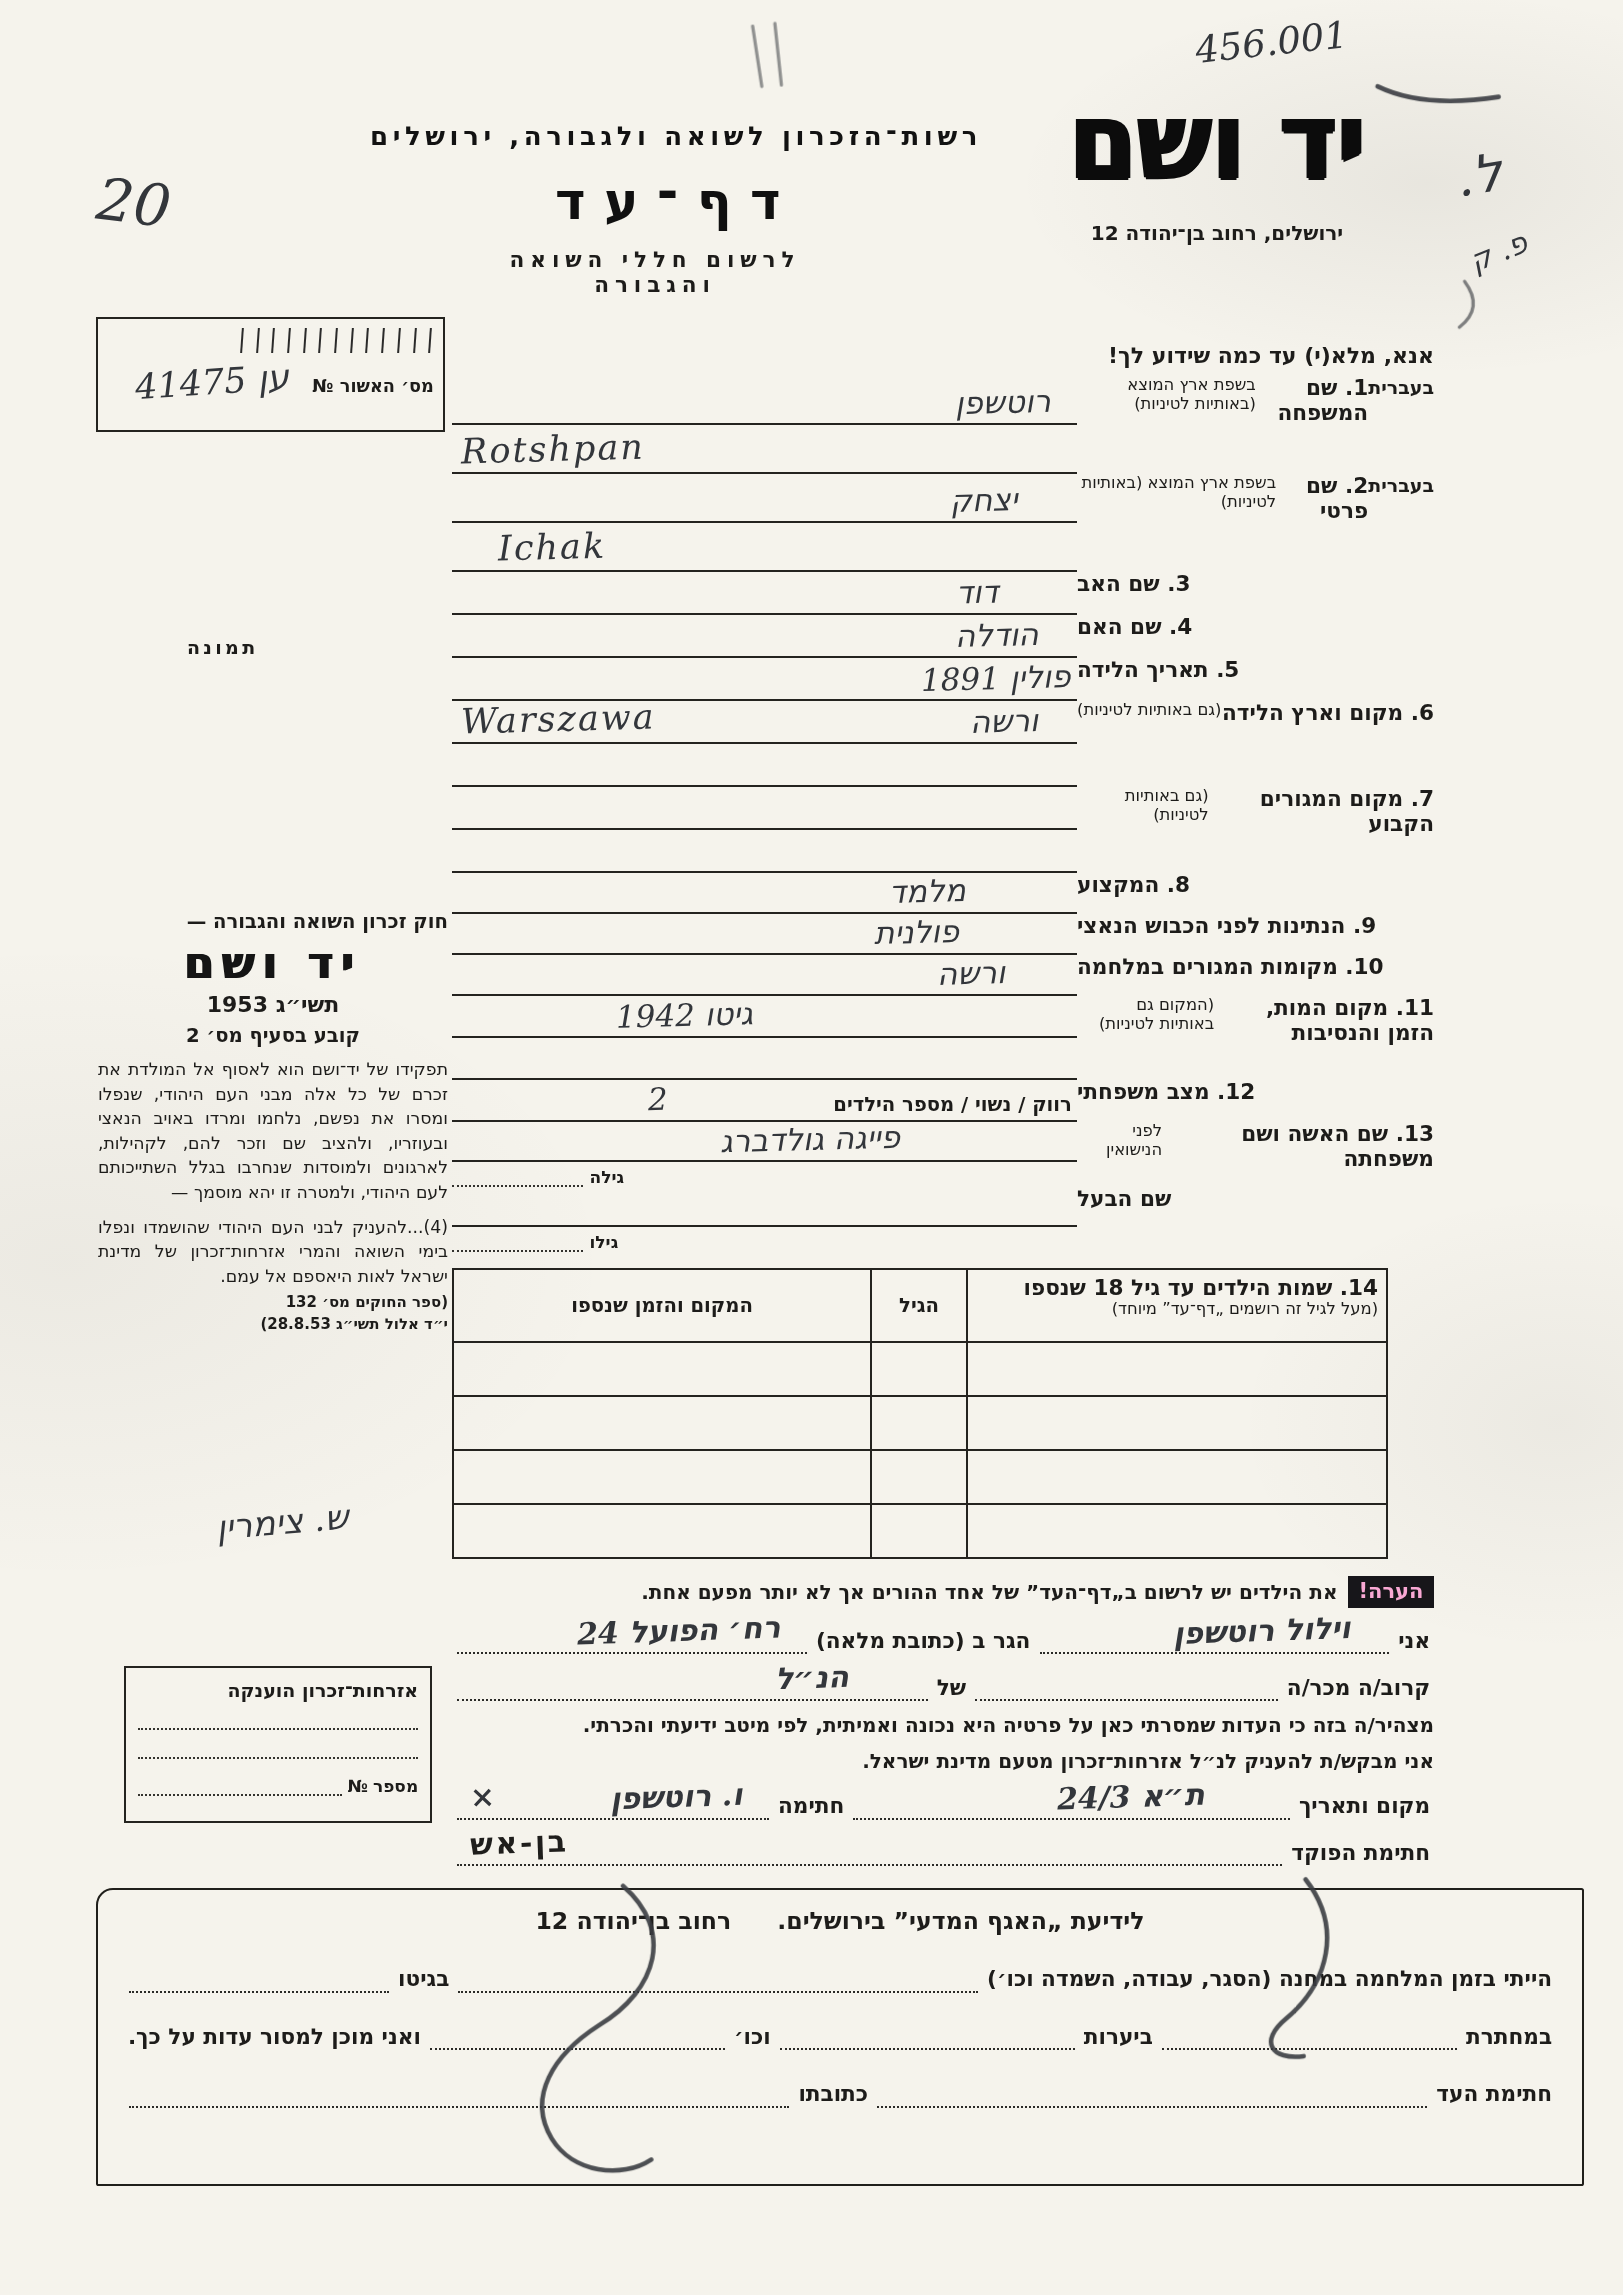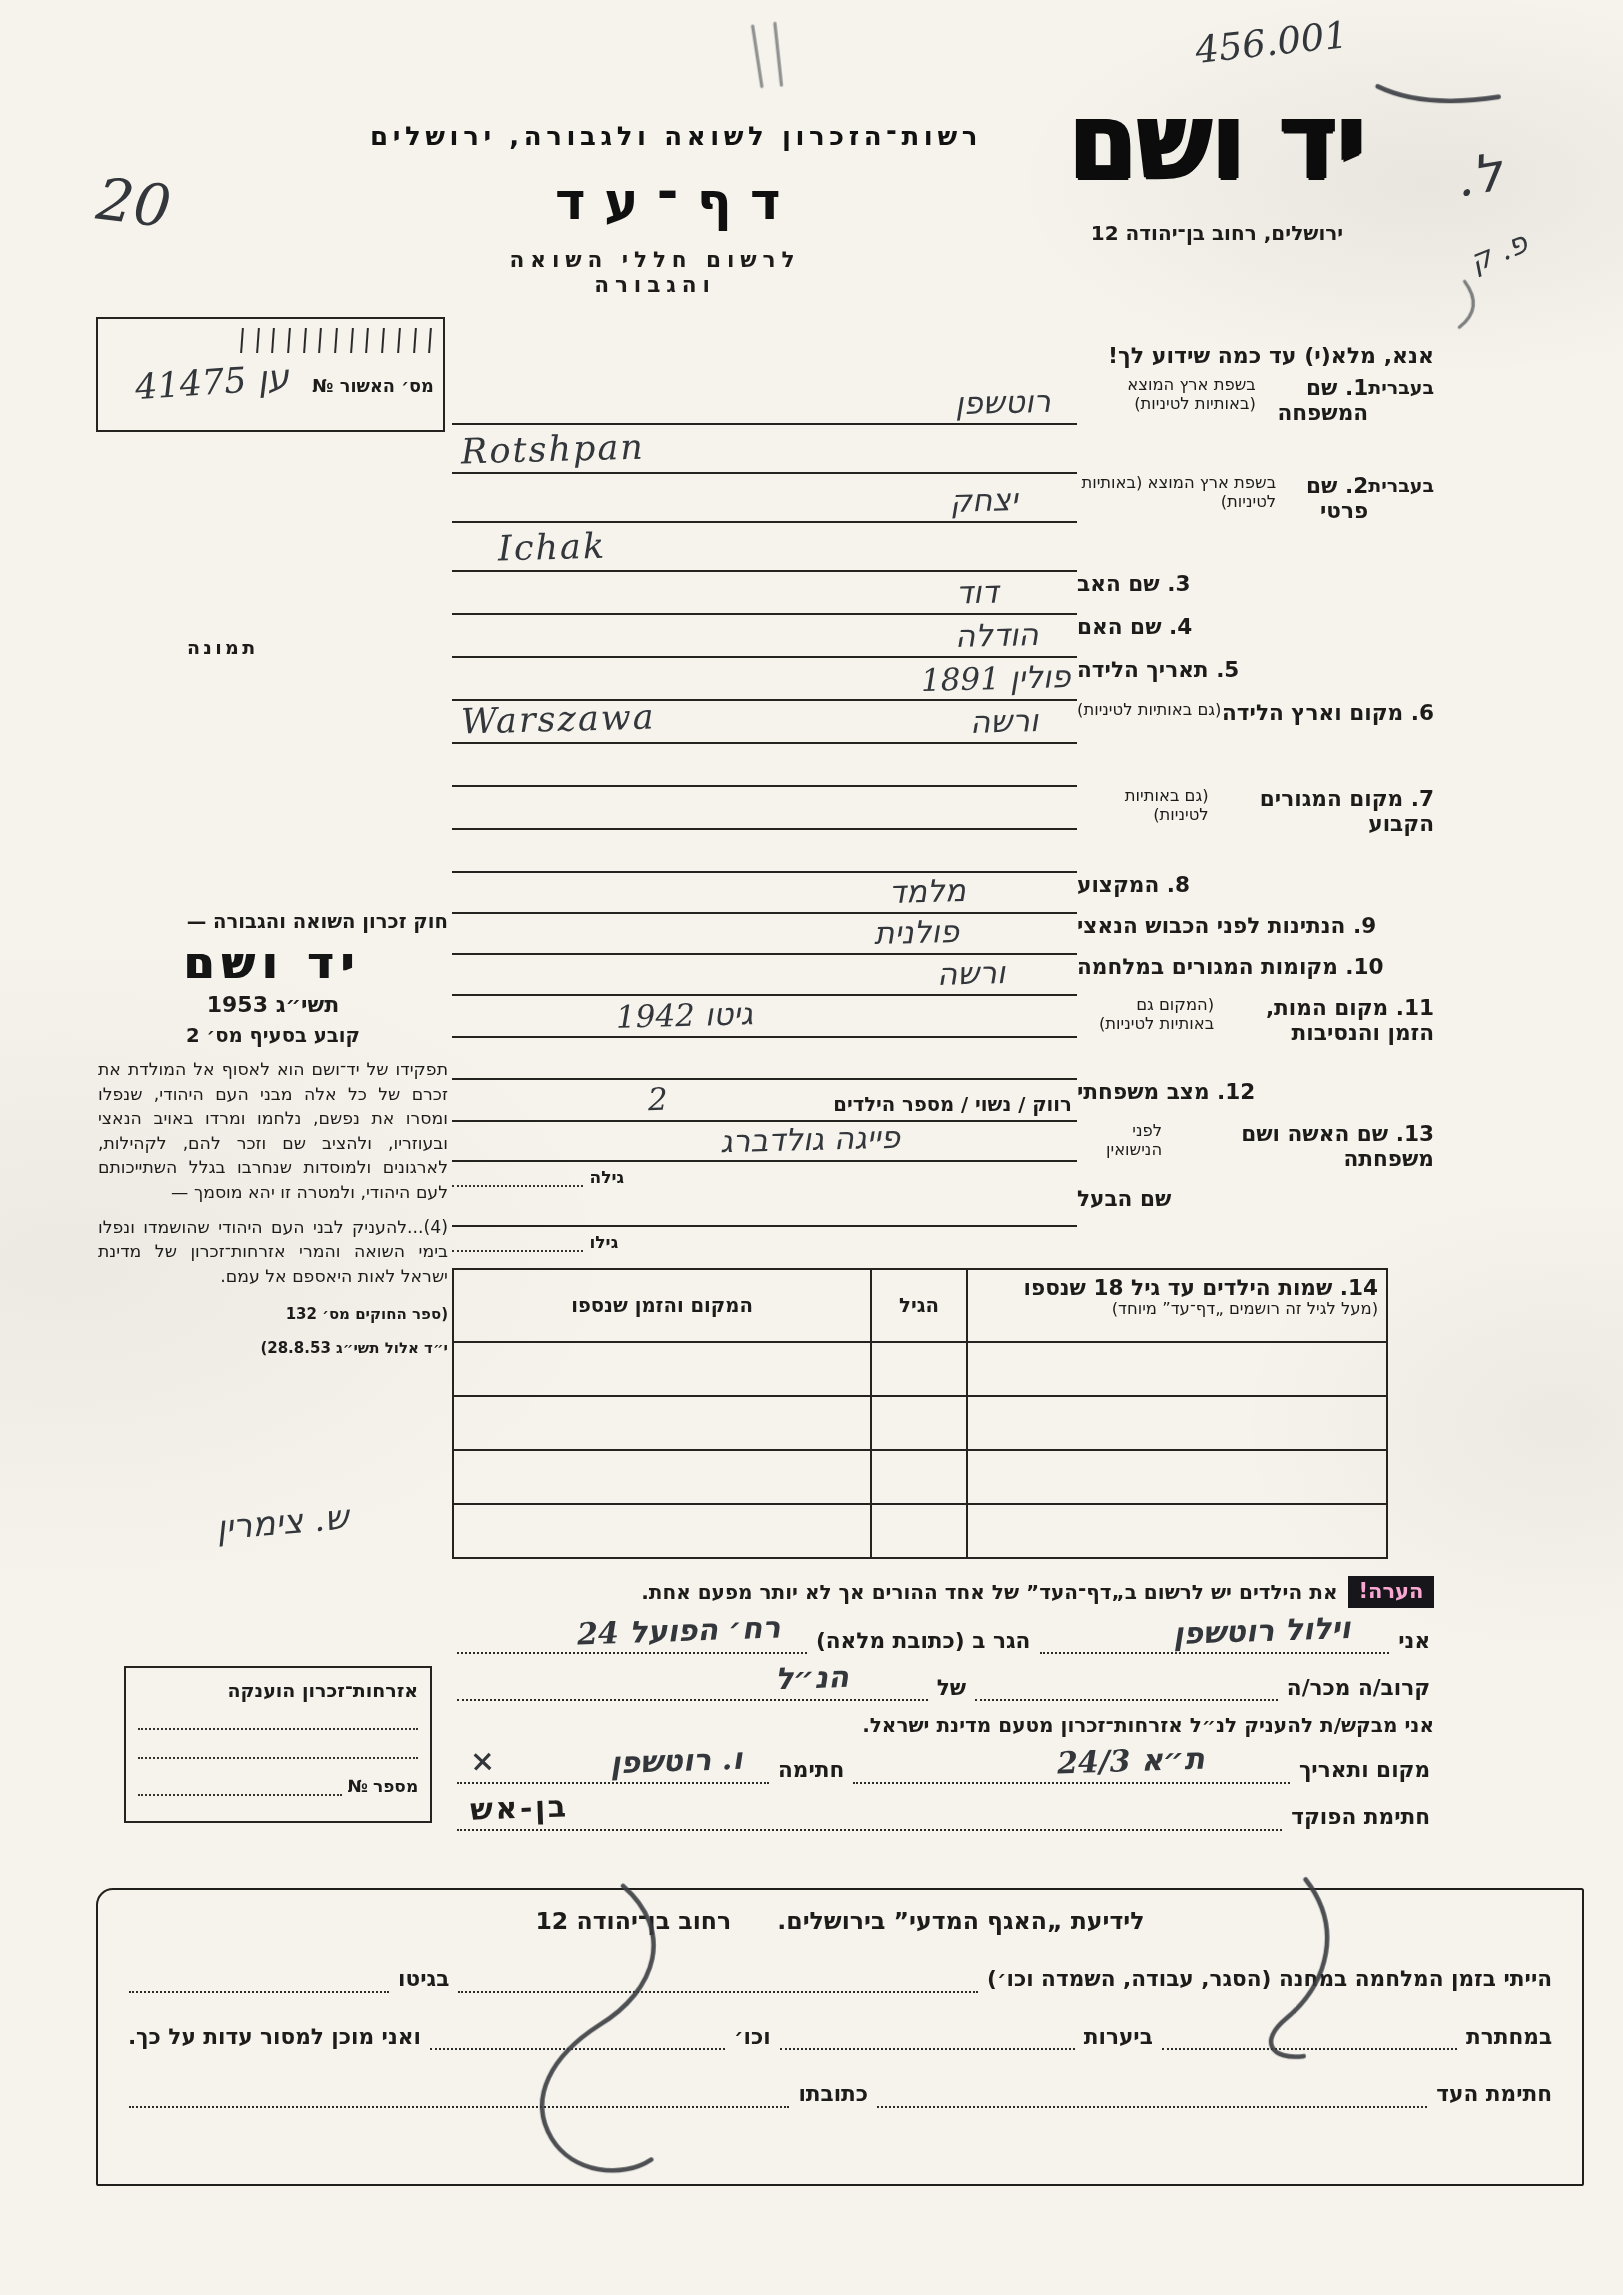--- a/index.html
+++ b/index.html
@@ -34,21 +34,21 @@
   .numero{font-weight:bold;font-size:17.7px;padding-bottom:6.5px}
   .approval-hw{font-size:35px;transform:rotate(-4deg);margin-right:17px}
   .photo-label{position:absolute;left:187px;top:636px;font-weight:bold;font-size:19px;letter-spacing:3.3px}
   .law-block{position:absolute;left:98px;top:910px;width:350px}
   .law-intro{font-weight:bold;font-size:19.6px;text-align:right}
   .law-logo{font-weight:bold;font-size:43px;text-align:center;letter-spacing:7.9px;margin-top:5.2px;color:#151515;
     text-shadow:1px 0 0 currentColor,-1px 0 0 currentColor}
   .law-year{font-weight:bold;font-size:22px;text-align:center;margin-top:3.9px}
   .law-clause{font-weight:bold;font-size:19.6px;text-align:center;margin-top:6.5px}
   .law-body{font-size:17.3px;line-height:1.42;text-align:justify;margin-top:10.5px}
-  .law-ref{font-weight:bold;font-size:15px;text-align:right;margin-top:16px}
+  .law-ref{font-weight:bold;font-size:15px;text-align:right;margin-top:4px}
   .law-ref:first-of-type{margin-top:14.4px}
   .clerk-sig{left:216px;top:1502px;font-size:34px;transform:rotate(-5deg)}
   .citizenship-box{position:absolute;left:124px;top:1666px;width:308px;height:157px;border:2px solid #24231f;padding:10.5px 11.8px}
   .cit-title{font-weight:bold;font-size:19px;text-align:right}
   .cit-line{border-bottom:2px dotted #33322e;height:29px}
   .cit-num-row{display:flex;align-items:flex-end;gap:5.2px;font-weight:bold;font-size:17px;margin-top:17px}
   .cit-dots{flex:1;border-bottom:2px dotted #33322e;height:19.6px}
   
   .fields{position:absolute;left:452px;top:324px;width:982px}
   .instr{height:52px;display:flex;align-items:flex-end;justify-content:flex-start;font-weight:bold;font-size:22px;padding-bottom:7.9px}
@@ -400,20 +400,21 @@
 
     <div class="drow">
       <span class="lab">קרוב/ה מכר/ה</span>
       <span class="dots" style="flex:0.9"></span>
       <span class="lab">של</span>
       <span class="dots" style="flex:1.4">
           <span class="hw" style="right:79px">הנ״ל</span>
         </span>
     </div>
 
+    <div class="stmt">מצהיר/ה בזה כי העדות שמסרתי כאן על פרטיה היא נכונה ואמיתית, לפי מיטב ידיעתי והכרתי.</div>
     <div class="stmt">אני מבקש/ת להעניק לנ״ל אזרחות־זכרון מטעם מדינת ישראל.</div>
 
     <div class="drow">
       <span class="lab">מקום ותאריך</span>
       <span class="dots" style="flex:1.4">
           <span class="hw" style="right:85px">ת״א 24/3</span>
         </span>
       <span class="lab">חתימה</span>
       <span class="dots">
         <span class="hw" style="right:26px">ו. רוטשפן</span>

